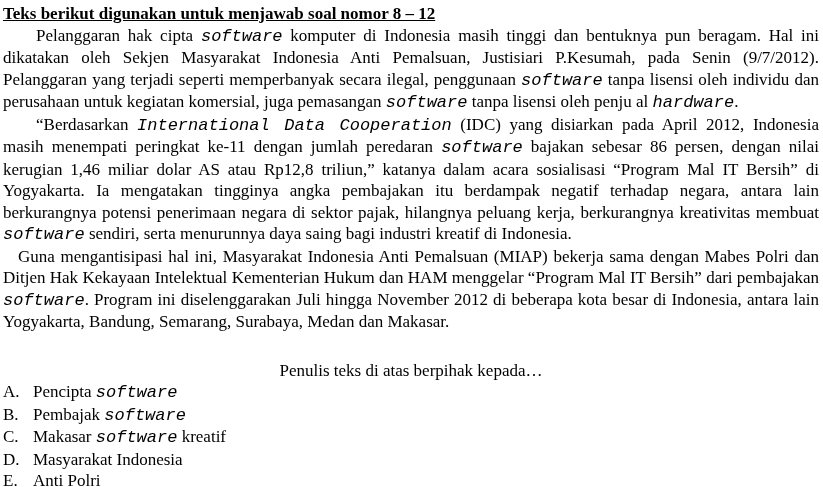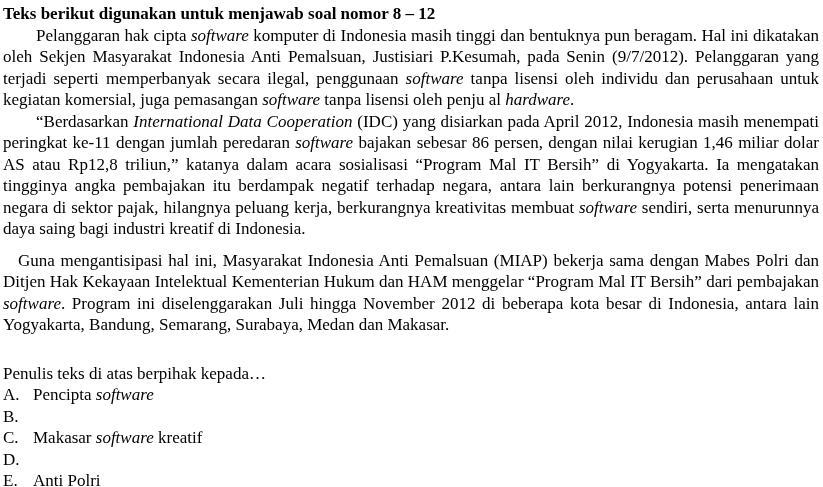--- a/index.html
+++ b/index.html
@@ -15,38 +15,39 @@
     font-family: "Liberation Serif", serif;
     font-size: 17px;
     line-height: 21.5px;
   }
   .page {
     padding: 3px 4px 0 3px;
   }
   .header {
     font-weight: bold;
     text-align: left;
+    text-decoration: underline;
   }
   .para {
     margin: 0;
     text-align: justify;
   }
   .indent-a { text-indent: 33px; }
-  .indent-b { text-indent: 15px; margin-top: 10px; }
+  .indent-b { text-indent: 15px; }
   .question { margin-top: 27px; }
-  .prompt { text-align: left; }
+  .prompt { text-align: center; }
   .option {
     display: flex;
     text-align: left;
   }
   .option .letter {
     flex: 0 0 30px;
     width: 30px;
   }
-  em { font-style: italic; }
+  em { font-style: italic; font-family: Liberation Mono, monospace; }
 </style>
 </head>
 <body>
 
 <div class="page">
   <div class="header">Teks berikut digunakan untuk menjawab soal nomor 8 – 12</div>
 
   <p class="para indent-a"><span>Pelanggaran hak cipta </span><em>software</em><span> komputer di Indonesia masih tinggi dan bentuknya pun beragam. Hal ini dikatakan oleh Sekjen Masyarakat Indonesia Anti Pemalsuan, Justisiari P.Kesumah, pada Senin (9/7/2012). Pelanggaran yang terjadi seperti memperbanyak secara ilegal, penggunaan </span><em>software</em><span> tanpa lisensi oleh individu dan perusahaan untuk kegiatan komersial, juga pemasangan </span><em>software</em><span> tanpa lisensi oleh penju al </span><em>hardware</em><span>.</span></p>
 
   <p class="para indent-a"><span>“Berdasarkan </span><em>International Data Cooperation</em><span> (IDC) yang disiarkan pada April 2012, Indonesia masih menempati peringkat ke-11 dengan jumlah peredaran </span><em>software</em><span> bajakan sebesar 86 persen, dengan nilai kerugian 1,46 miliar dolar AS atau Rp12,8 triliun,” katanya dalam acara sosialisasi “Program Mal IT Bersih” di Yogyakarta. Ia mengatakan tingginya angka pembajakan itu berdampak negatif terhadap negara, antara lain berkurangnya potensi penerimaan negara di sektor pajak, hilangnya peluang kerja, berkurangnya kreativitas membuat </span><em>software</em><span> sendiri, serta menurunnya daya saing bagi industri kreatif di Indonesia.</span></p>
@@ -55,27 +56,29 @@
 
   <div class="question">
     <div class="prompt">Penulis teks di atas berpihak kepada…</div>
     <div class="options">
         <div class="option">
           <span class="letter">A.</span>
           <span class="text"><span>Pencipta </span><em>software</em></span>
         </div>
         <div class="option">
           <span class="letter">B.</span>
+          <span class="text"><span>Pembajak </span><em>software</em></span>
         </div>
         <div class="option">
           <span class="letter">C.</span>
           <span class="text"><span>Makasar </span><em>software</em><span> kreatif</span></span>
         </div>
         <div class="option">
           <span class="letter">D.</span>
+          <span class="text"><span>Masyarakat Indonesia</span></span>
         </div>
         <div class="option">
           <span class="letter">E.</span>
           <span class="text"><span>Anti Polri</span></span>
         </div>
       </div>
   </div>
 </div>
 
 </body></html>

